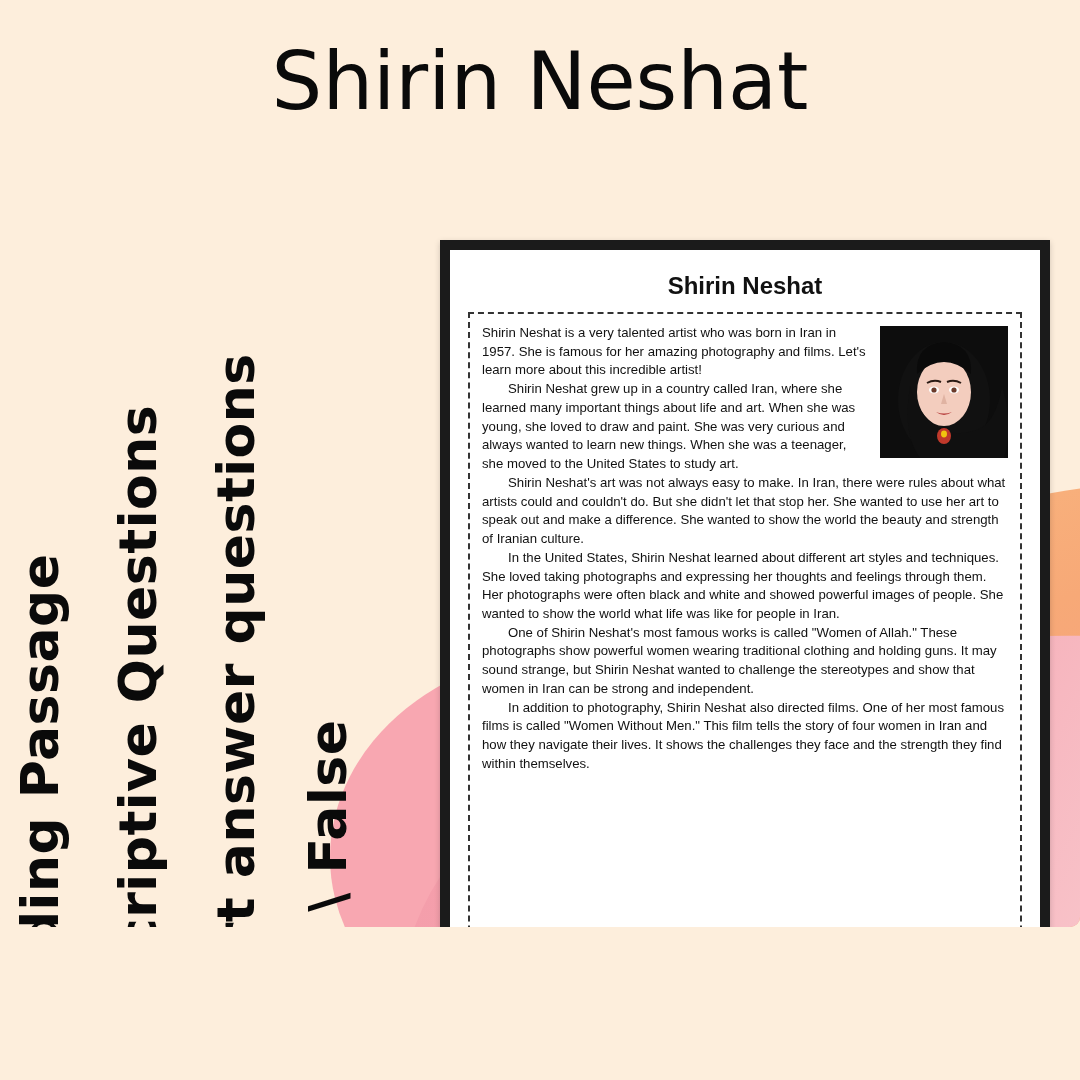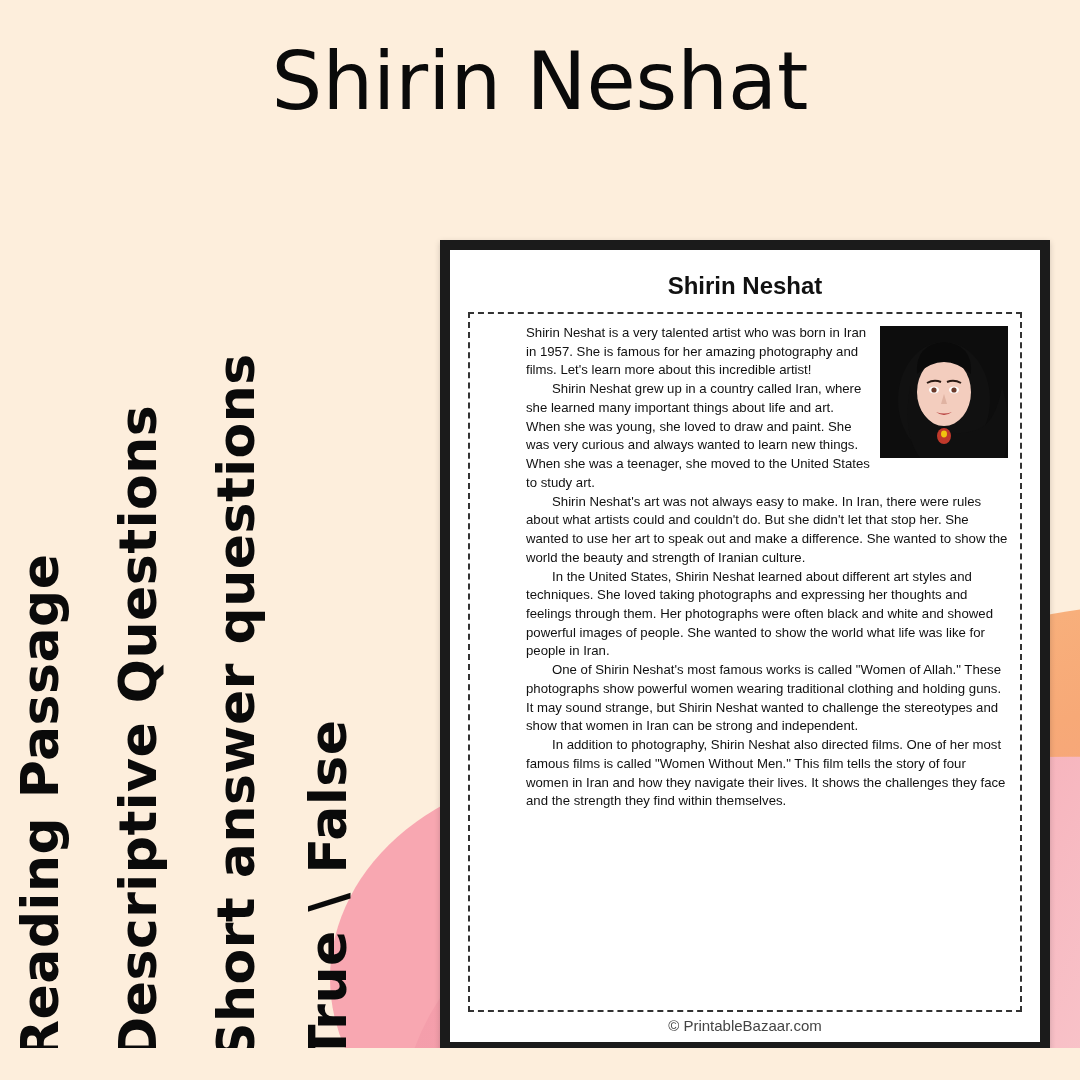--- a/index.html
+++ b/index.html
@@ -9,23 +9,24 @@
   body {
     width: 1080px;
     height: 1080px;
     font-family: "Liberation Sans", sans-serif;
     background: #fdeedc;
     overflow: hidden;
   }
   .page {
     position: relative;
     width: 1080px;
-    height: 1048px;
+    height: 927px;
     background: #fdeedc;
     overflow: hidden;
+    border-radius: 10px;
   }
 
   
   .blob-orange {
     position: absolute;
     right: -80px;
     bottom: -40px;
     width: 760px;
     height: 620px;
     background: linear-gradient(160deg, #fbc58a 0%, #f7a977 55%, #f59b86 100%);
@@ -135,21 +136,20 @@
     position: relative;
     background: #efefef;
     overflow: hidden;
   }
   .passage-text {
     font-size: 13.2px;
     line-height: 1.42;
     color: #111;
     text-align: left;
     font-family: "Liberation Sans", sans-serif;
-    margin-left: 44px;
   }
   .passage-text p {
     margin: 0 0 0 0;
     text-indent: 26px;
   }
   .passage-text p.first { text-indent: 0; }
   .credit {
     position: absolute;
     left: 0;
     right: 0;

